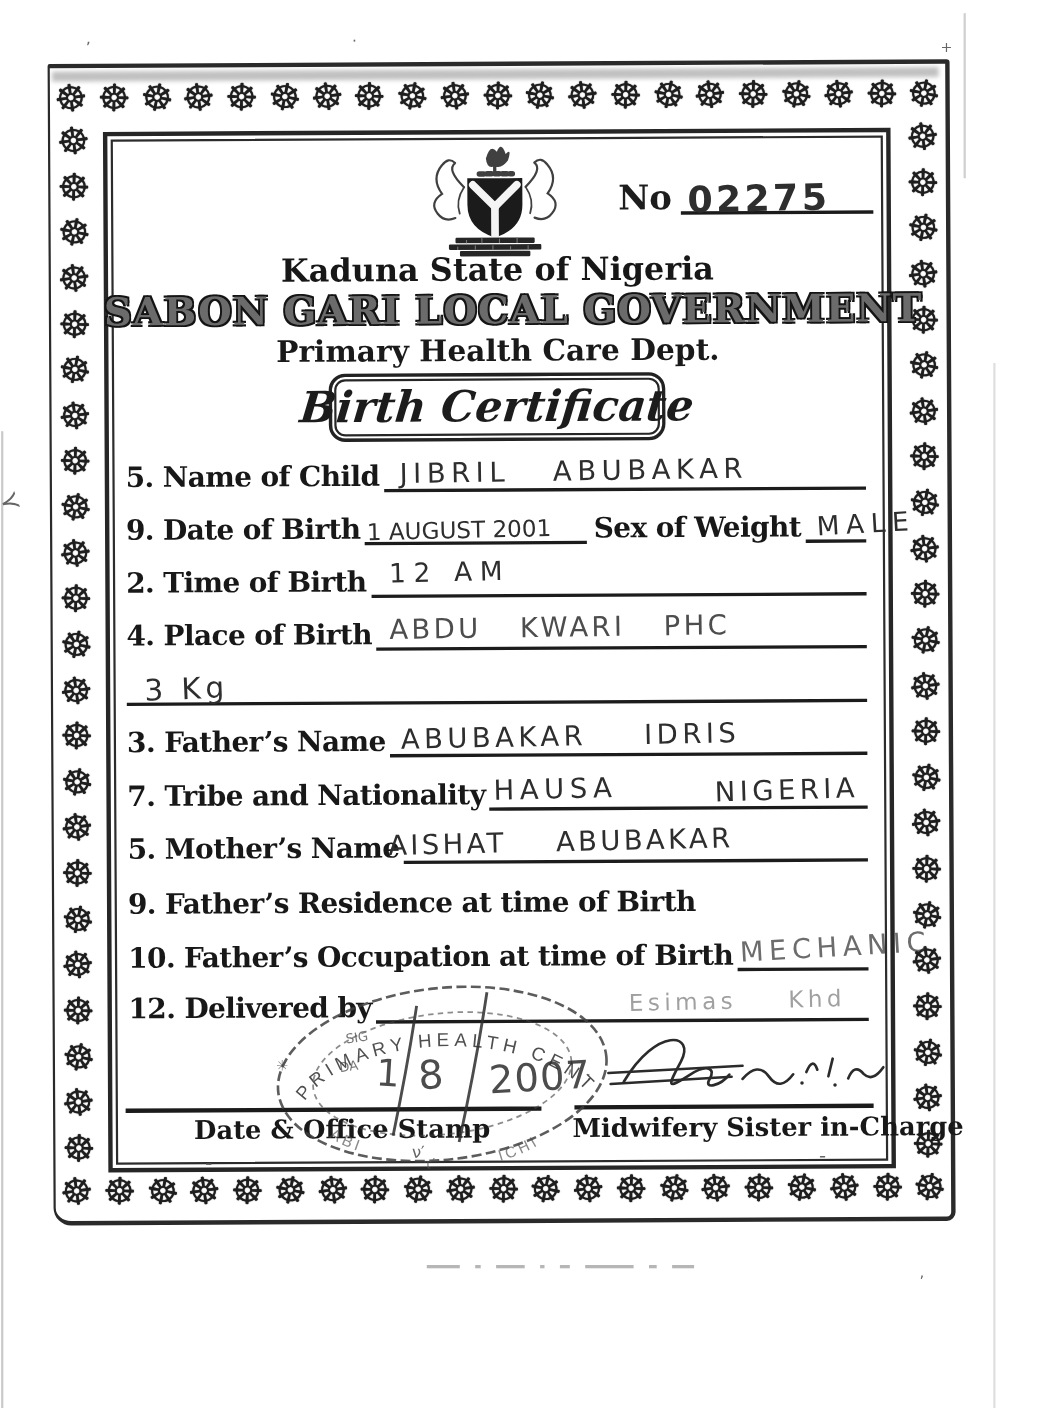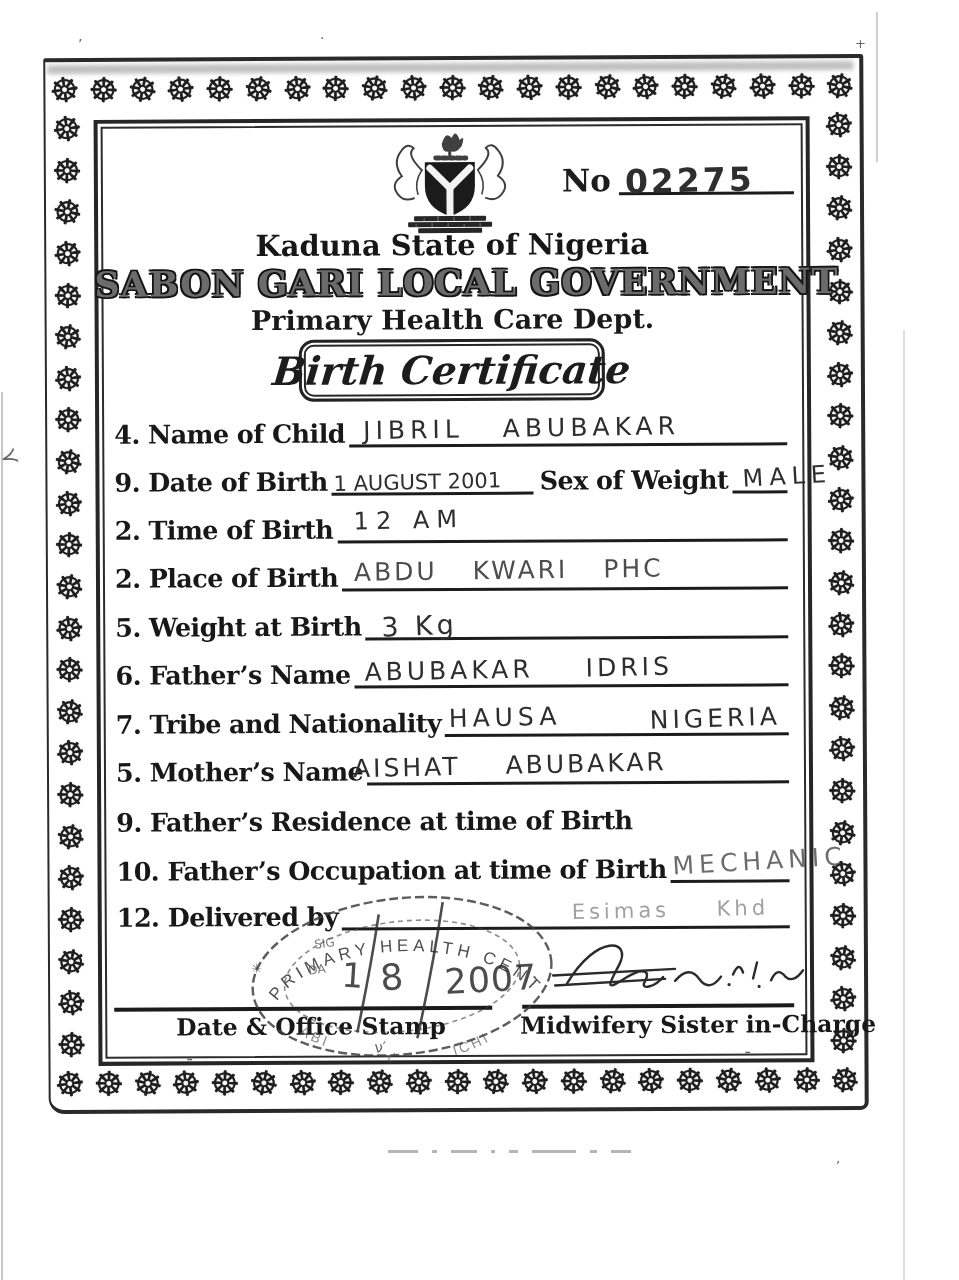--- a/index.html
+++ b/index.html
@@ -228,21 +228,21 @@
 
       <div class="hdr state-line">Kaduna State of Nigeria</div>
       <div class="hdr govt-line">SABON GARI LOCAL GOVERNMENT</div>
       <div class="hdr dept-line">Primary Health Care Dept.</div>
 
       <div class="bc-box">
         <span class="bc-text">Birth Certificate</span>
       </div>
 
       <div class="row" style="top:287px;">
-        <span class="flabel">4. Name of Child</span>
+        <span class="flabel">5. Name of Child</span>
         <span class="wline">
           <span class="hw" style="left:14px;bottom:1px;font-size:25px;letter-spacing:5px;word-spacing:26px;transform:rotate(-.6deg);">JIBRIL ABUBAKAR</span>
         </span>
       </div>
 
       <div class="row" style="top:335px;">
         <span class="flabel">9. Date of Birth</span>
         <span class="wline fixed" style="width:202px;">
           <span class="hw" style="left:2px;bottom:-2px;font-size:21px;letter-spacing:0px;transform:rotate(-1deg);">1 AUGUST 2001</span>
         </span>
@@ -253,35 +253,34 @@
       </div>
 
       <div class="row" style="top:383px;">
         <span class="flabel">2. Time of Birth</span>
         <span class="wline">
           <span class="hw" style="left:16px;bottom:6px;font-size:24px;letter-spacing:7px;transform:rotate(-1deg);">12 AM</span>
         </span>
       </div>
 
       <div class="row" style="top:431px;">
-        <span class="flabel">2. Place of Birth</span>
+        <span class="flabel">4. Place of Birth</span>
         <span class="wline">
           <span class="hw" style="left:12px;bottom:3px;font-size:25px;letter-spacing:3px;word-spacing:24px;opacity:.85;transform:rotate(-.5deg);">ABDU KWARI PHC</span>
         </span>
       </div>
 
       <div class="row" style="top:480px;">
-        <span class="flabel">5. Weight at Birth</span>
         <span class="wline">
           <span class="hw" style="left:16px;bottom:-4px;font-size:27px;letter-spacing:4px;transform:rotate(-2deg);">3 Kg</span>
         </span>
       </div>
 
       <div class="row" style="top:528px;">
-        <span class="flabel">6. Father’s Name</span>
+        <span class="flabel">3. Father’s Name</span>
         <span class="wline">
           <span class="hw" style="left:10px;bottom:1px;font-size:25px;letter-spacing:4px;word-spacing:40px;transform:rotate(-.8deg);">ABUBAKAR IDRIS</span>
         </span>
       </div>
 
       <div class="row" style="top:577px;">
         <span class="flabel">7. Tribe and Nationality</span>
         <span class="wline">
           <span class="hw" style="left:4px;bottom:2px;font-size:25px;letter-spacing:5px;transform:rotate(-1deg);">HAUSA</span>
           <span class="hw" style="left:205px;bottom:0px;font-size:25px;letter-spacing:4px;transform:rotate(-1.5deg);">NIGERIA</span>

